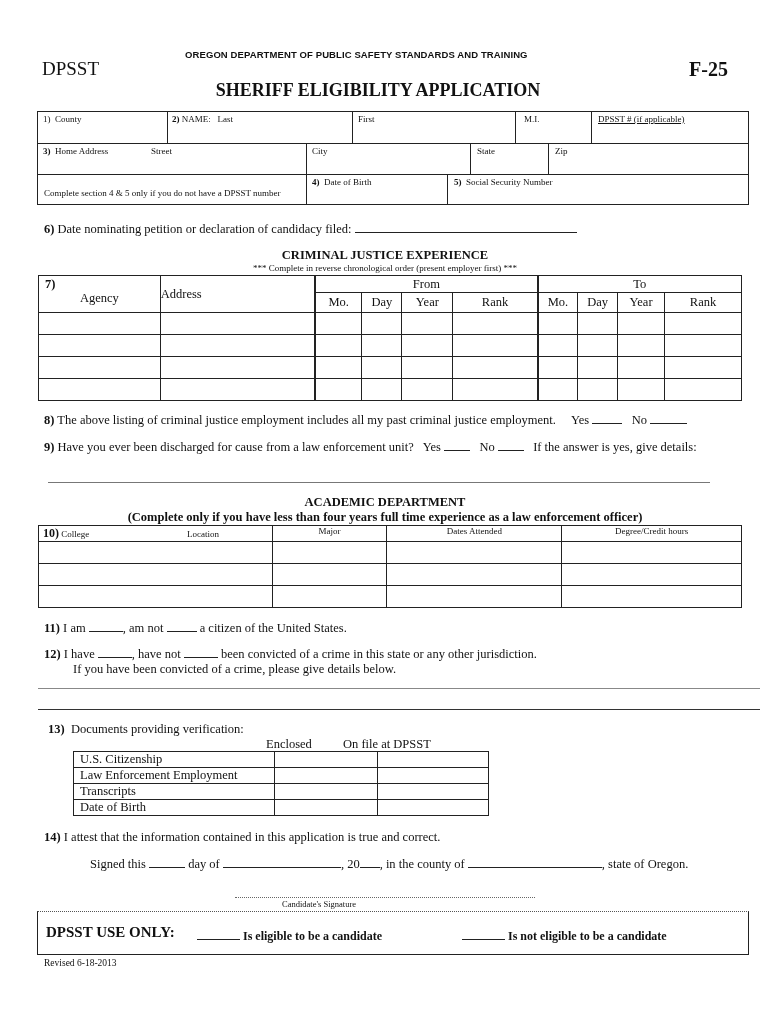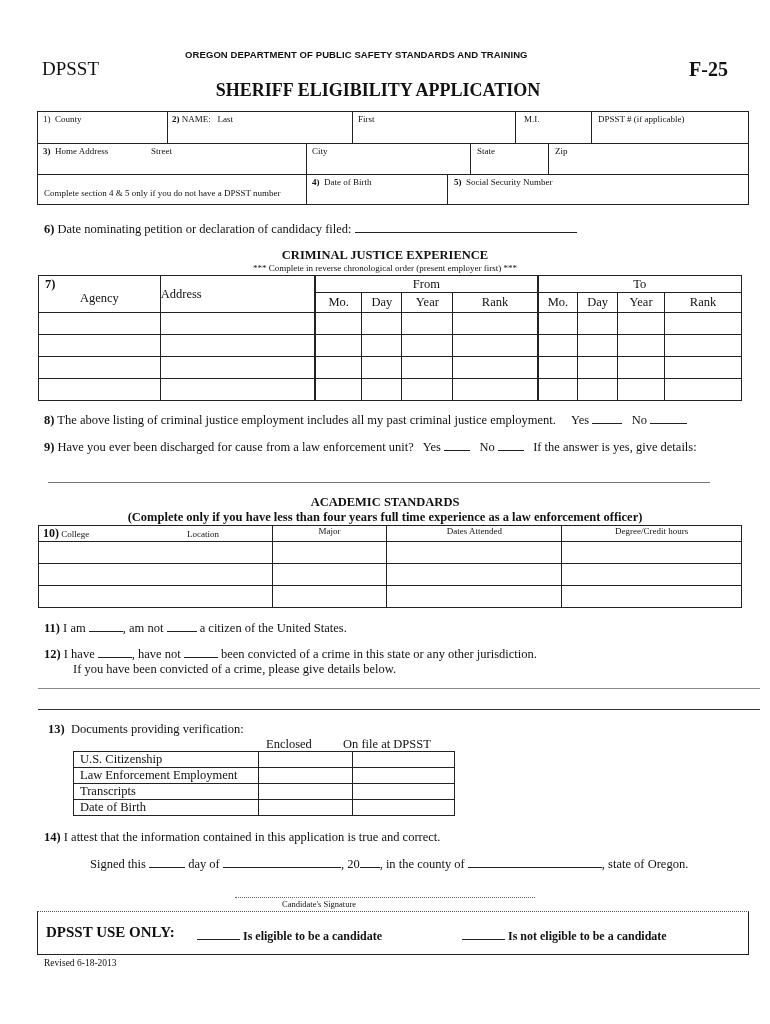--- a/index.html
+++ b/index.html
@@ -56,21 +56,21 @@
 <div class="abs" style="left:168px; top:112px; width:183px; height:30px;">
   <span class="lbl" style="left:4px; top:2px;"><b>2)</b> <span>NAME:</span>&nbsp;&nbsp; <span>Last</span></span>
 </div>
 <div class="abs" style="left:353px; top:112px; width:161px; height:30px;">
   <span class="lbl" style="left:5px; top:2px;">First</span>
 </div>
 <div class="abs" style="left:516px; top:112px; width:74px; height:30px;">
   <span class="lbl" style="left:8px; top:2px;">M.I.</span>
 </div>
 <div class="abs" style="left:592px; top:112px; width:156px; height:30px;">
-  <span class="lbl" style="left:6px; top:2px;">DPSST # (if applicable)</span>
+  <span class="lbl" style="left:6px; top:2px;text-decoration:underline;">DPSST # (if applicable)</span>
 </div>
 
 <div class="abs" style="left:38px; top:144px; width:267px; height:29px;">
   <span class="lbl" style="left:5px; top:2px;"><b>3)</b>&nbsp; <span>Home Address</span></span>
   <span class="lbl" style="left:113px; top:2px;">Street</span>
 </div>
 <div class="abs" style="left:307px; top:144px; width:162px; height:29px;">
   <span class="lbl" style="left:5px; top:2px;">City</span>
 </div>
 <div class="abs" style="left:471px; top:144px; width:76px; height:29px;">
@@ -187,21 +187,21 @@
 </div>
 
 <div class="q" style="left:44px; top:440px;">
   <b>9)</b> <span>Have you ever been discharged for cause from a law enforcement unit?</span>
   &nbsp; <span>Yes</span> <span class="blank" style="width:26px;"></span>
   &nbsp; <span>No</span> <span class="blank" style="width:26px;"></span>
   &nbsp; <span>If the answer is yes, give details:</span>
 </div>
 <div class="abs" style="left:48px; top:482px; width:662px; border-top:1px solid #777;"></div>
 
-<div class="sec-title" style="top:495px; font-size:12.5px;">ACADEMIC STANDARDS</div>
+<div class="sec-title" style="top:495px; font-size:12.5px;">ACADEMIC DEPARTMENT</div>
 <div class="sec-title" style="top:510px; font-size:12.5px;">(Complete only if you have less than four years full time experience as a law enforcement officer)</div>
 
 <table style="left:38px; top:525px; width:704px; height:83px;">
   <colgroup>
       <col style="width:234px">
       <col style="width:115px">
       <col style="width:175px">
       <col style="width:180px">
     </colgroup>
   <tbody>
@@ -249,21 +249,21 @@
 <div class="q" style="left:73px; top:662px;">If you have been convicted of a crime, please give details below.</div>
 <div class="abs" style="left:38px; top:688px; width:722px; border-top:1px solid #888;"></div>
 <div class="abs" style="left:38px; top:709px; width:722px; border-top:1px solid #333;"></div>
 
 <div class="q" style="left:48px; top:722px;">
   <b>13)</b>&nbsp; <span>Documents providing verification:</span>
 </div>
 <div class="q" style="left:266px; top:737px;">Enclosed</div>
 <div class="q" style="left:343px; top:737px;">On file at DPSST</div>
 
-<table style="left:73px; top:751px; width:382px; font-size:12.5px;padding-left:33px;">
+<table style="left:73px; top:751px; width:416px; font-size:12.5px;padding-left:33px;">
   <colgroup>
       <col style="width:176px">
       <col style="width:90px">
       <col style="width:97px">
     </colgroup>
   <tbody>
       <tr style="height:15px;">
     <td style="padding-left:6px;">U.S. Citizenship</td>
     <td></td>
         <td></td>

